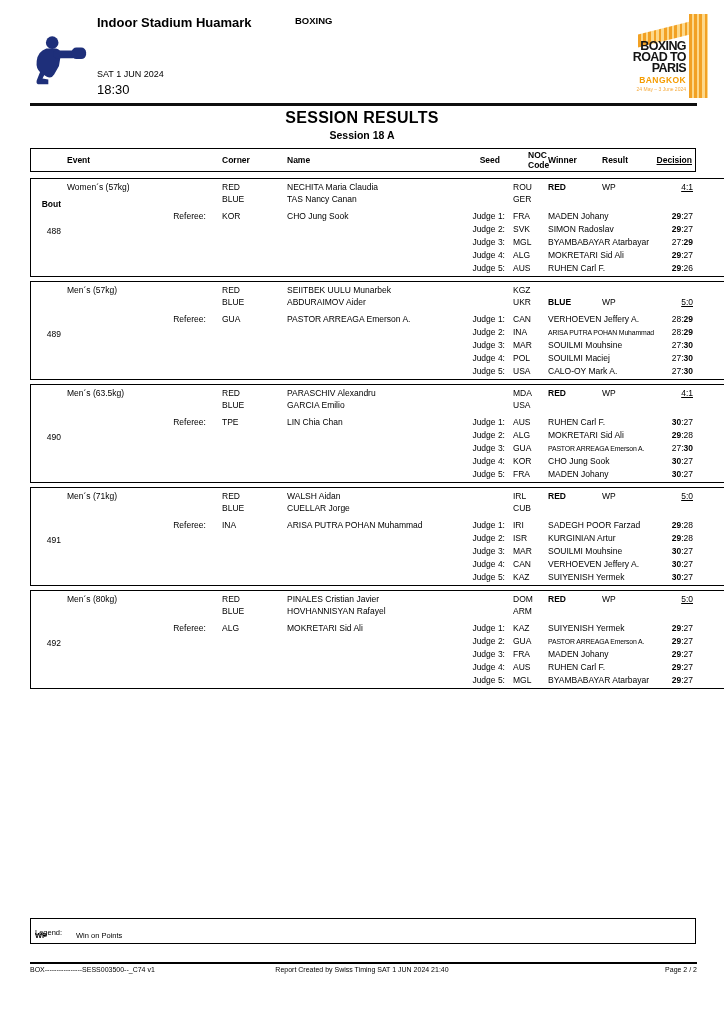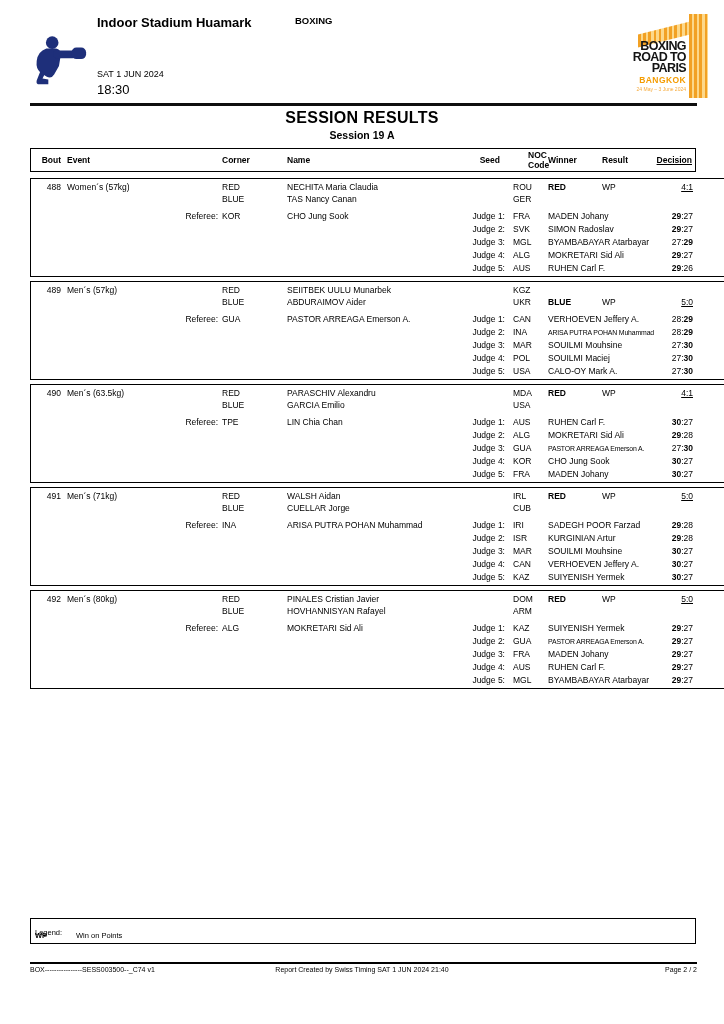--- a/index.html
+++ b/index.html
@@ -24,31 +24,31 @@
   .logo-dates{font-size:5px;color:#f6ab3e;margin-top:1px;}
   
   .title{left:0;top:109px;width:724px;text-align:center;font-size:16px;font-weight:bold;letter-spacing:0.3px;}
   .subtitle{left:0;top:129px;width:724px;text-align:center;font-size:10.5px;font-weight:bold;}
   
   .thead{left:30px;top:148px;width:664px;height:22px;border:1.5px solid #000;}
   .thead .cell{line-height:22px;font-weight:bold;}
   .thead .c-nocstack{line-height:9.5px;top:2px;margin-left:15px;}
   
   .cell{position:absolute;top:0;font-size:8.5px;white-space:nowrap;}
-  .c-bout{left:6px;width:24px;text-align:right;}
+  .c-bout{left:6px;width:24px;text-align:right;margin-top:44px;}
   .c-event{left:36px;}
   .c-corner{left:191px;}
   .c-name{left:256px;}
   .c-seed{left:425px;width:44px;text-align:right;}
   .c-noc{left:482px;}
   .c-winner{left:517px;font-weight:bold;}
   .thead .c-winner{font-weight:bold;}
   .c-result{left:571px;}
   .c-decision{right:3px;text-align:center;text-decoration:underline;}
-  .c-reflabel{left:130px;width:57px;text-align:right;}
+  .c-reflabel{left:130px;width:57px;text-align:center;}
   .c-jlabel{left:430px;width:44px;text-align:right;}
   .c-jname{left:517px;}
   .c-score{right:3px;text-align:right;}
   .condensed{font-size:6.9px;letter-spacing:-0.15px;}
   .bold-left .sl{font-weight:bold;}
   .bold-right .sr{font-weight:bold;}
   
   .bout-box{position:absolute;left:30px;width:665px;height:97px;border:1px solid #000;padding-left:36px;}
   .brow{position:absolute;left:0;width:665px;height:12px;line-height:11px;}
   
@@ -91,21 +91,21 @@
     <div class="logo-big">ROAD TO</div>
     <div class="logo-big">PARIS</div>
     <div class="logo-city">BANGKOK</div>
     <div class="logo-dates">24 May – 3 June 2024</div>
   </div>
 </div>
 
 <div class="abs thickrule"></div>
 
 <div class="abs title">SESSION RESULTS</div>
-<div class="abs subtitle">Session 19 A</div>
+<div class="abs subtitle">Session 18 A</div>
 
 <div class="abs thead">
   <span class="cell c-bout">Bout</span>
   <span class="cell c-event">Event</span>
   <span class="cell c-corner">Corner</span>
   <span class="cell c-name">Name</span>
   <span class="cell c-seed">Seed</span>
   <span class="cell c-noc c-nocstack" style="font-weight:bold;">
     <span style="display:block;">NOC</span>
     <span style="display:block;">Code</span>

